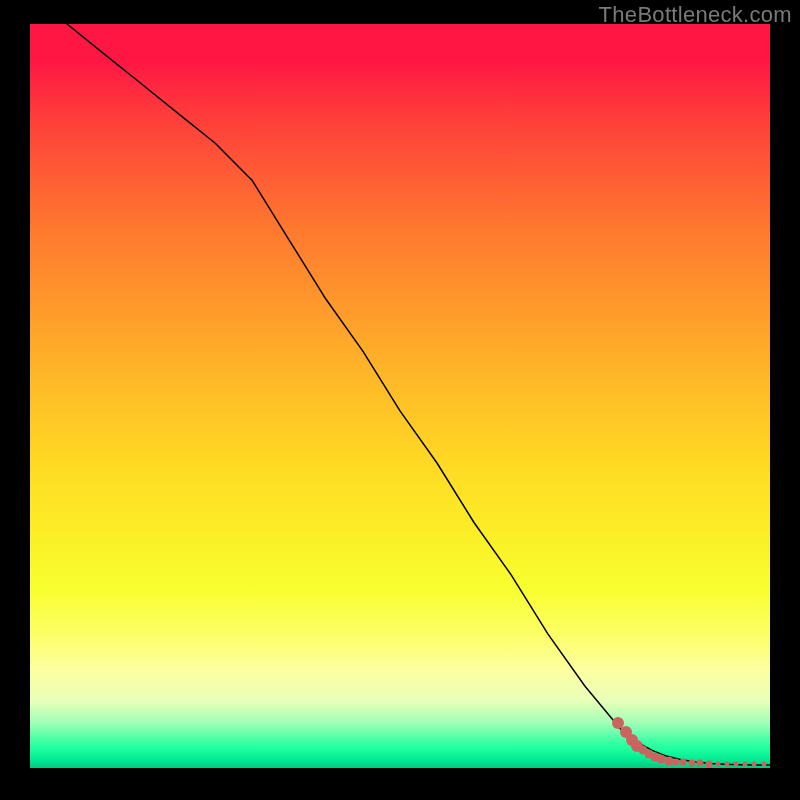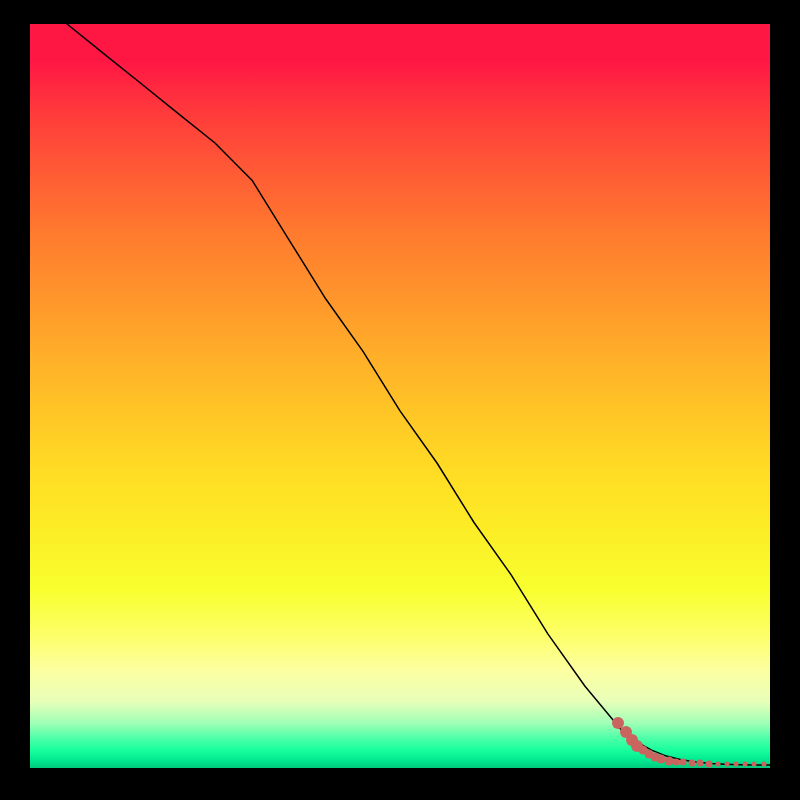--- a/index.html
+++ b/index.html
@@ -83,20 +83,21 @@
   .dot.big   { width: 12px; height: 12px; }
   .dot.mid   { width: 9px;  height: 9px;  }
   .dot.small { width: 7px;  height: 7px;  }
   .dot.tiny  { width: 5px;  height: 5px;  }
 </style>
 </head>
 <body>
 
 <div class="frame">
 
+  <div class="watermark">TheBottleneck.com</div>
 
   <div class="plot">
 
     <svg class="curve" viewBox="0 0 740 744" preserveAspectRatio="none">
       <path d="M37.0 0.0 L74.0 29.8 L111.0 59.5 L148.0 89.3 L185.0 119.0 L222.0 156.2 L259.0 215.8 L296.0 275.3 L333.0 327.4 L370.0 386.9 L407.0 439.0 L444.0 498.5 L481.0 550.6 L518.0 610.1 L555.0 662.2 L592.0 706.8 L606.8 718.0 L621.6 726.1 L636.4 732.1 L651.2 735.8 L666.0 738.0 L680.8 739.5 L695.6 740.3 L710.4 740.7 L725.2 740.9 L740.0 741.0" fill="none" stroke="#000000" stroke-width="1.5" stroke-linejoin="round" stroke-linecap="round"></path>
     </svg>
 
     <div class="dots">
         <div class="dot big" style="left: 588.3px; top: 699.36px; background: rgb(201, 100, 95);"></div>
         <div class="dot big" style="left: 595.7px; top: 708.288px; background: rgb(201, 100, 95);"></div>

